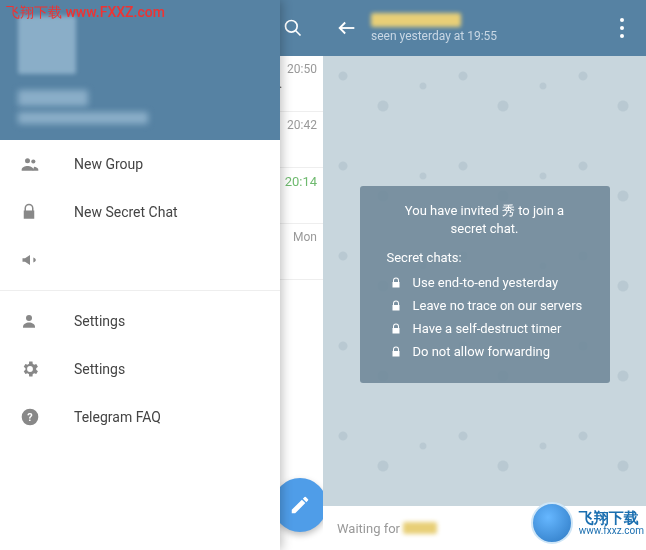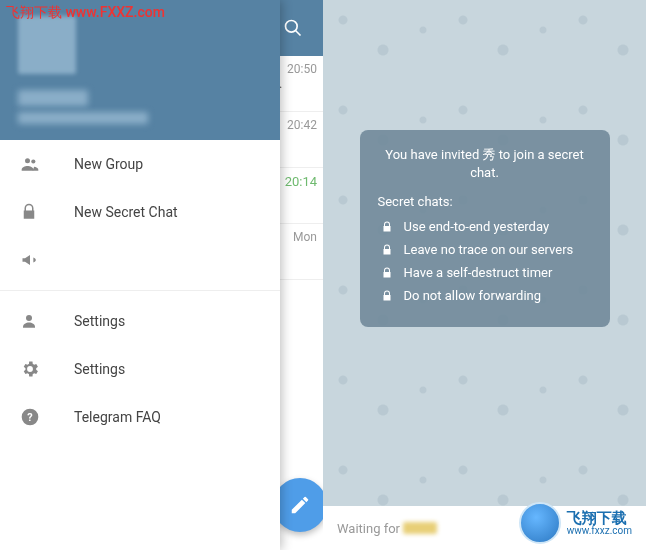--- a/index.html
+++ b/index.html
@@ -34,32 +34,32 @@
   .back { width: 28px; display: flex; align-items: center; justify-content: center; }
   .title-block { margin-left: 10px; display: flex; flex-direction: column; }
   .title-blur { width: 90px; height: 14px; background: #e8cf77; border-radius: 2px; filter: blur(2px); }
   .subtitle { font-size: 12px; color: #c8d7e4; margin-top: 2px; }
   .more { position: absolute; right: 6px; top: 0; height: 56px; width: 36px; display: flex; align-items: center; justify-content: center; }
   .dot { width: 4px; height: 4px; background: #fff; border-radius: 50%; margin: 2px 0; }
 
   .chat-body { flex: 1; background: #c8d6dd; position: relative; overflow: hidden; }
   .pattern { position: absolute; inset: 0; opacity: 0.18; background-image: radial-gradient(circle at 20px 20px, #7a94a2 4px, transparent 5px), radial-gradient(circle at 60px 50px, #7a94a2 5px, transparent 6px), radial-gradient(circle at 100px 30px, #7a94a2 3px, transparent 4px); background-size: 120px 90px; }
 
-  .info-box { position: absolute; left: 50%; transform: translateX(-50%); top: 130px; width: 250px; background: rgba(110,135,152,0.88); border-radius: 8px; color: #fff; padding: 16px 18px; font-size: 13px; }
+  .info-box { position: absolute; left: 50%; transform: translateX(-50%); top: 130px; width: 250px; background: rgba(110,135,152,0.88); border-radius: 3px; color: #fff; padding: 16px 27px; font-size: 13px; }
   .info-box .line-center { text-align: center; margin-bottom: 12px; line-height: 1.4; }
   .info-box .heading { margin-bottom: 10px; font-size: 13px; }
   .feat { display: flex; align-items: center; margin: 8px 0; font-size: 13px; }
   .feat .fi { width: 18px; margin-right: 8px; display: flex; align-items: center; justify-content: center; }
 
   .input-bar { height: 44px; background: #fff; display: flex; align-items: center; padding: 0 14px; color: #999; font-size: 13px; }
   .name-pill { display: inline-block; width: 34px; height: 12px; background: #e8cf77; border-radius: 2px; filter: blur(2px); vertical-align: middle; }
 
   
   .wm-top { position: absolute; top: 4px; left: 6px; z-index: 10; color: #e33; font-size: 14px; font-weight: 500; }
-  .wm-logo { position: absolute; right: 14px; bottom: 6px; z-index: 10; display: flex; align-items: center; gap: 6px; }
+  .wm-logo { position: absolute; right: 2px; bottom: 6px; z-index: 10; display: flex; align-items: center; gap: 6px; }
   .wm-circle { width: 42px; height: 42px; border-radius: 50%; background: radial-gradient(circle at 40% 35%, #66b7ff, #2c78c2); border: 2px solid #cfe6f7; }
   .wm-text { display: flex; flex-direction: column; line-height: 1; }
   .wm-text .zh { font-size: 15px; font-weight: 600; color: #1b6fb0; }
   .wm-text .url { font-size: 10px; color: #1b6fb0; }
 
   svg { display: block; }
 </style>
 </head>
 <body>
 
@@ -151,20 +151,39 @@
             <circle cx="12" cy="12" r="10"></circle>
             <text x="12" y="17" font-size="13" fill="#fff" text-anchor="middle" font-weight="bold">?</text>
           </svg>
         </span>
       <span>Telegram FAQ</span>
     </div>
   </div>
 </div>
 
 <div class="right-panel">
+  <div class="top-bar">
+    <div class="back">
+      <svg width="22" height="22" viewBox="0 0 24 24" fill="none" stroke="#fff" stroke-width="2">
+          <line x1="20" y1="12" x2="4" y2="12"></line>
+          <polyline points="10 18 4 12 10 6"></polyline>
+        </svg>
+    </div>
+    <div class="title-block">
+      <div class="title-blur"></div>
+      <div class="subtitle">seen yesterday at 19:55</div>
+    </div>
+    <div class="more">
+      <div style="display:flex;flex-direction:column;">
+        <span class="dot"></span>
+          <span class="dot"></span>
+          <span class="dot"></span>
+      </div>
+    </div>
+  </div>
 
   <div class="chat-body">
     <div class="pattern"></div>
     <div class="info-box">
       <div class="line-center">You have invited 秀 to join a secret chat.</div>
       <div class="heading">Secret chats:</div>
       <div class="feat">
         <span class="fi">
             <svg width="12" height="14" viewBox="0 0 24 24" fill="#fff">
               <path d="M6 10V7a6 6 0 1 1 12 0v3h1v11H5V10h1zm2 0h8V7a4 4 0 1 0-8 0v3z"></path>

